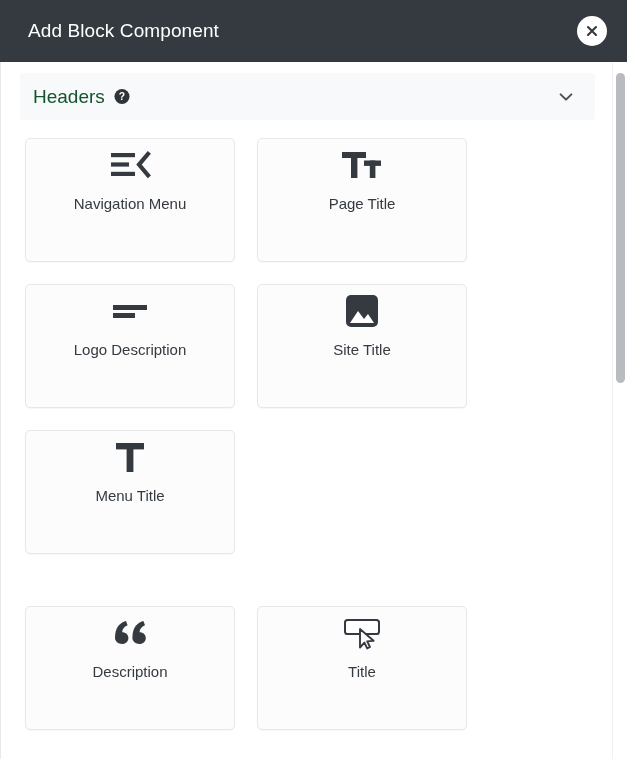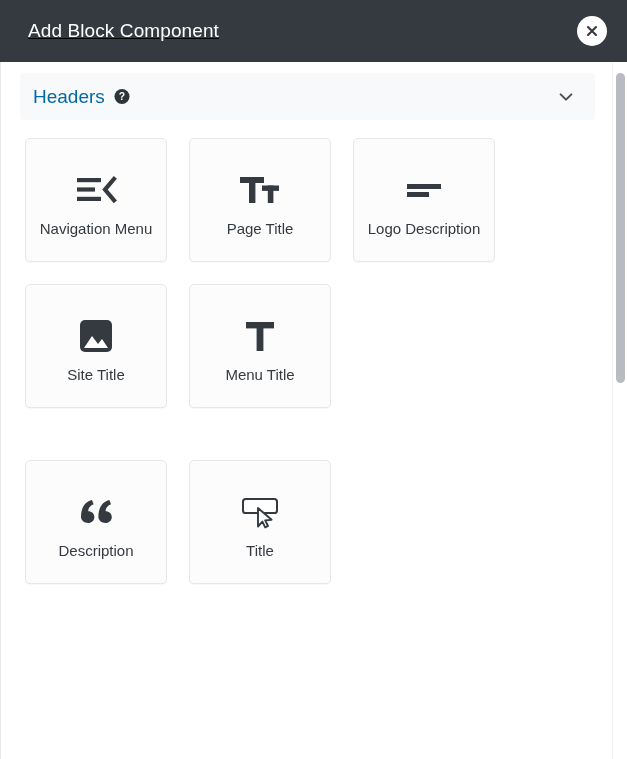--- a/index.html
+++ b/index.html
@@ -22,21 +22,20 @@
   
   .modal-header {
     position: absolute;
     top: 0; left: 0;
     width: 627px;
     height: 62px;
     background: #343a40;
     display: flex;
     align-items: center;
     padding: 0 20px 0 28px;
-    text-decoration: underline;
   }
   .modal-title {
     color: #ffffff;
     font-size: 19px;
     font-weight: 400;
     letter-spacing: .1px;
     flex: 1;
   }
   .close-btn {
     width: 30px; height: 30px;
@@ -72,21 +71,21 @@
     height: 47px;
     background: #f8f9fa;
     border-radius: 4px;
     display: flex;
     align-items: center;
     padding: 0 20px 0 13px;
     cursor: pointer;
   }
   .section-title {
     font-size: 19px;
-    color: #0369a1;
+    color: #14532d;
     font-weight: 400;
   }
   .help-icon {
     margin-left: 9px;
     width: 16px; height: 16px;
     display: inline-flex;
     align-items: center;
     justify-content: center;
   }
   .spacer { flex: 1; }
@@ -94,31 +93,30 @@
 
   
   .card-grid {
     display: flex;
     flex-wrap: wrap;
     padding: 0 0 0 25px;
     margin-top: 18px;
     width: 612px;
   }
   .comp-card {
-    width: 142px;
+    width: 210px;
     height: 124px;
     margin: 0 22px 22px 0;
     background: #fcfcfc;
     border: 1px solid #e6e7e9;
     border-radius: 5px;
     box-shadow: 0 1px 1px rgba(0,0,0,.03);
     display: flex;
     flex-direction: column;
     align-items: center;
-    justify-content: center;
     cursor: pointer;
   }
   .comp-icon {
     height: 52px;
     display: flex;
     align-items: center;
     justify-content: center;
     color: #343a40;
   }
   .comp-label {

